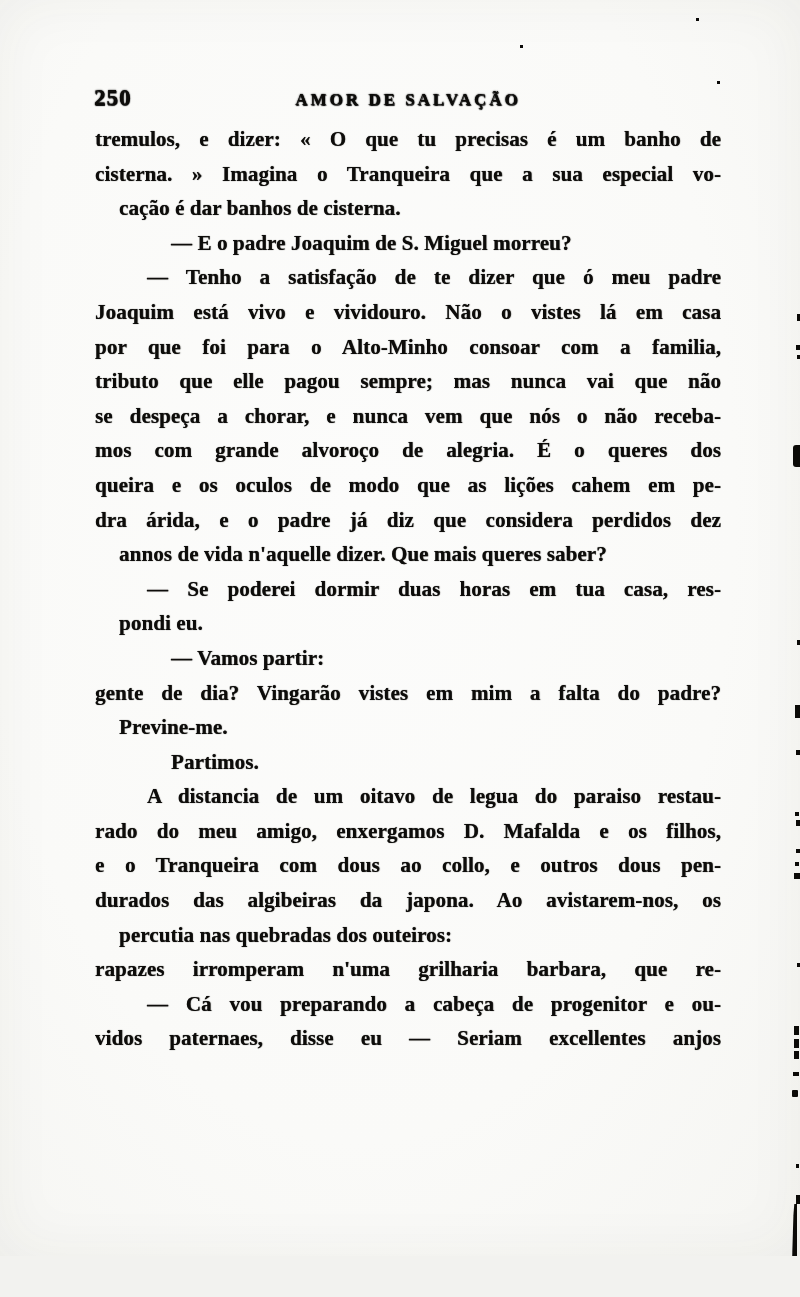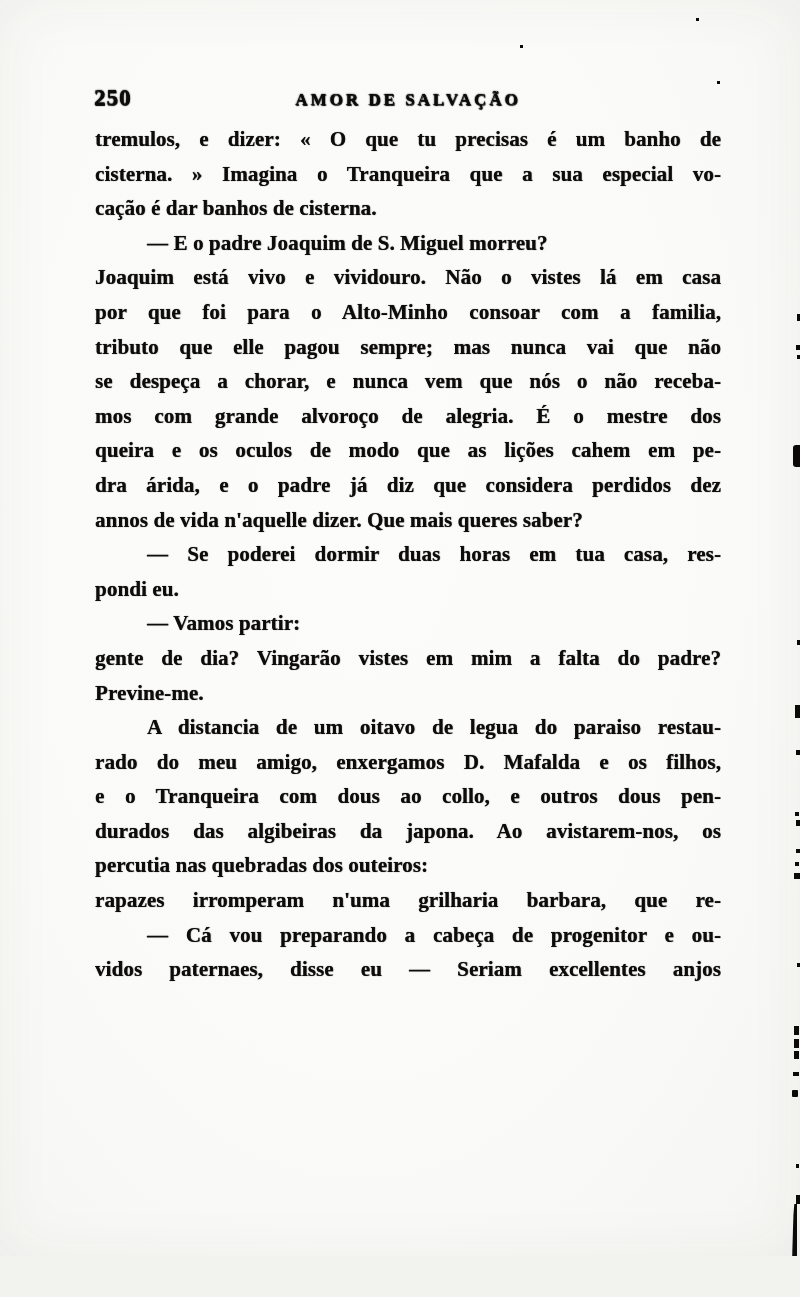--- a/index.html
+++ b/index.html
@@ -39,21 +39,21 @@
     filter:blur(0.25px);
     overflow:hidden;
   }
   .line{
     height:34.6px;line-height:34.6px;
     text-align:justify;text-align-last:justify;
     overflow:hidden;white-space:normal;
     text-shadow:0.35px 0.35px 0.9px rgba(12,10,6,0.85);
   }
   .line.indent{padding-left:52px;}
-  .line.end{text-align-last:left;}
+  .line.end{text-align-last:left;margin-left:24px;}
   .speck{position:absolute;background:#0b0a08;}
   .blob-corner{
     position:absolute;background:#0b0a08;
     clip-path:polygon(55% 0, 85% 20%, 100% 100%, 0 100%, 35% 45%);
   }
   .bar-tall{
     position:absolute;background:#0b0a08;
     clip-path:polygon(55% 0, 100% 0, 100% 100%, 0 100%, 40% 12%);
   }
   .bar-base{
@@ -67,33 +67,35 @@
 <div class="page">
 
   <div class="pagenum">250</div>
   <div class="runhead">AMOR DE SALVAÇÃO</div>
 
   <div class="textblock">
       <div class="line">tremulos, e dizer: « O que tu precisas é um banho de</div>
       <div class="line">cisterna. » Imagina o Tranqueira que a sua especial vo-</div>
       <div class="line end">cação é dar banhos de cisterna.</div>
       <div class="line indent end">— E o padre Joaquim de S. Miguel morreu?</div>
+      <div class="line indent">— Tenho a satisfação de te dizer que ó meu padre</div>
       <div class="line">Joaquim está vivo e vividouro. Não o vistes lá em casa</div>
       <div class="line">por que foi para o Alto-Minho consoar com a familia,</div>
       <div class="line">tributo que elle pagou sempre; mas nunca vai que não</div>
       <div class="line">se despeça a chorar, e nunca vem que nós o não receba-</div>
-      <div class="line">mos com grande alvoroço de alegria. É o mestre dos</div>
+      <div class="line">mos com grande alvoroço de alegria. É o queres dos</div>
       <div class="line">queira e os oculos de modo que as lições cahem em pe-</div>
       <div class="line">dra árida, e o padre já diz que considera perdidos dez</div>
       <div class="line end">annos de vida n'aquelle dizer. Que mais queres saber?</div>
       <div class="line indent">— Se poderei dormir duas horas em tua casa, res-</div>
       <div class="line end">pondi eu.</div>
       <div class="line indent end">— Vamos partir:</div>
       <div class="line">gente de dia? Vingarão vistes em mim a falta do padre?</div>
       <div class="line end">Previne-me.</div>
+      <div class="line indent end">Partimos.</div>
       <div class="line indent">A distancia de um oitavo de legua do paraiso restau-</div>
       <div class="line">rado do meu amigo, enxergamos D. Mafalda e os filhos,</div>
       <div class="line">e o Tranqueira com dous ao collo, e outros dous pen-</div>
       <div class="line">durados das algibeiras da japona. Ao avistarem-nos, os</div>
       <div class="line end">percutia nas quebradas dos outeiros:</div>
       <div class="line">rapazes irromperam n'uma grilharia barbara, que re-</div>
       <div class="line indent">— Cá vou preparando a cabeça de progenitor e ou-</div>
       <div class="line">vidos paternaes, disse eu — Seriam excellentes anjos</div>
     </div>
 

